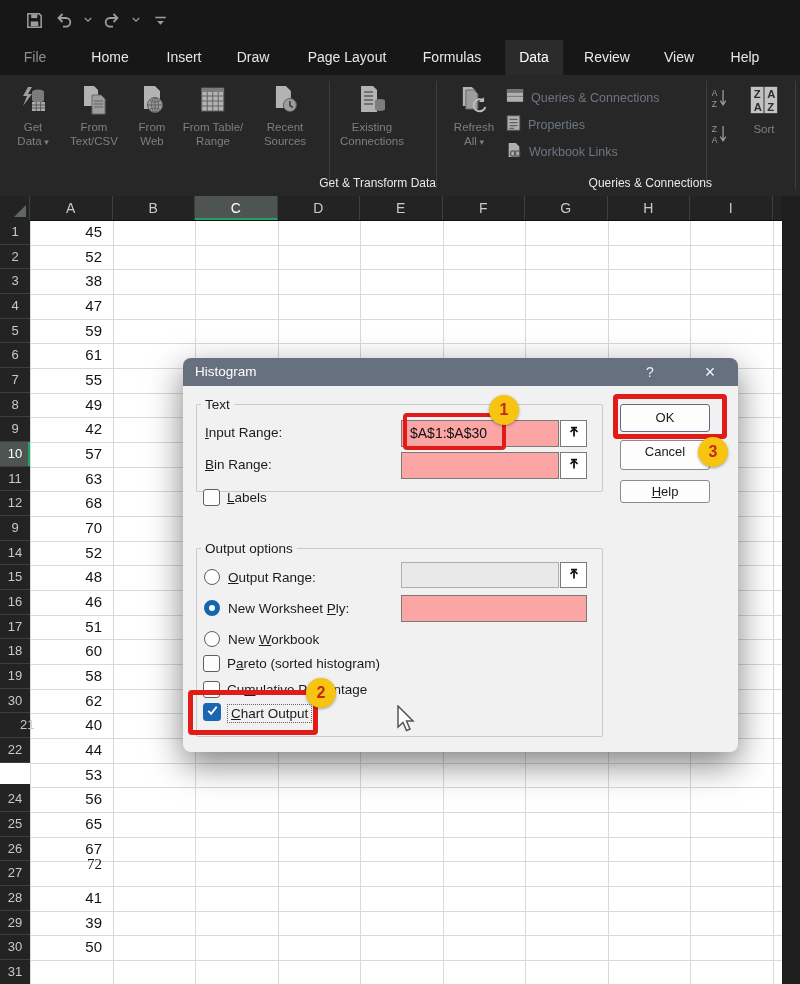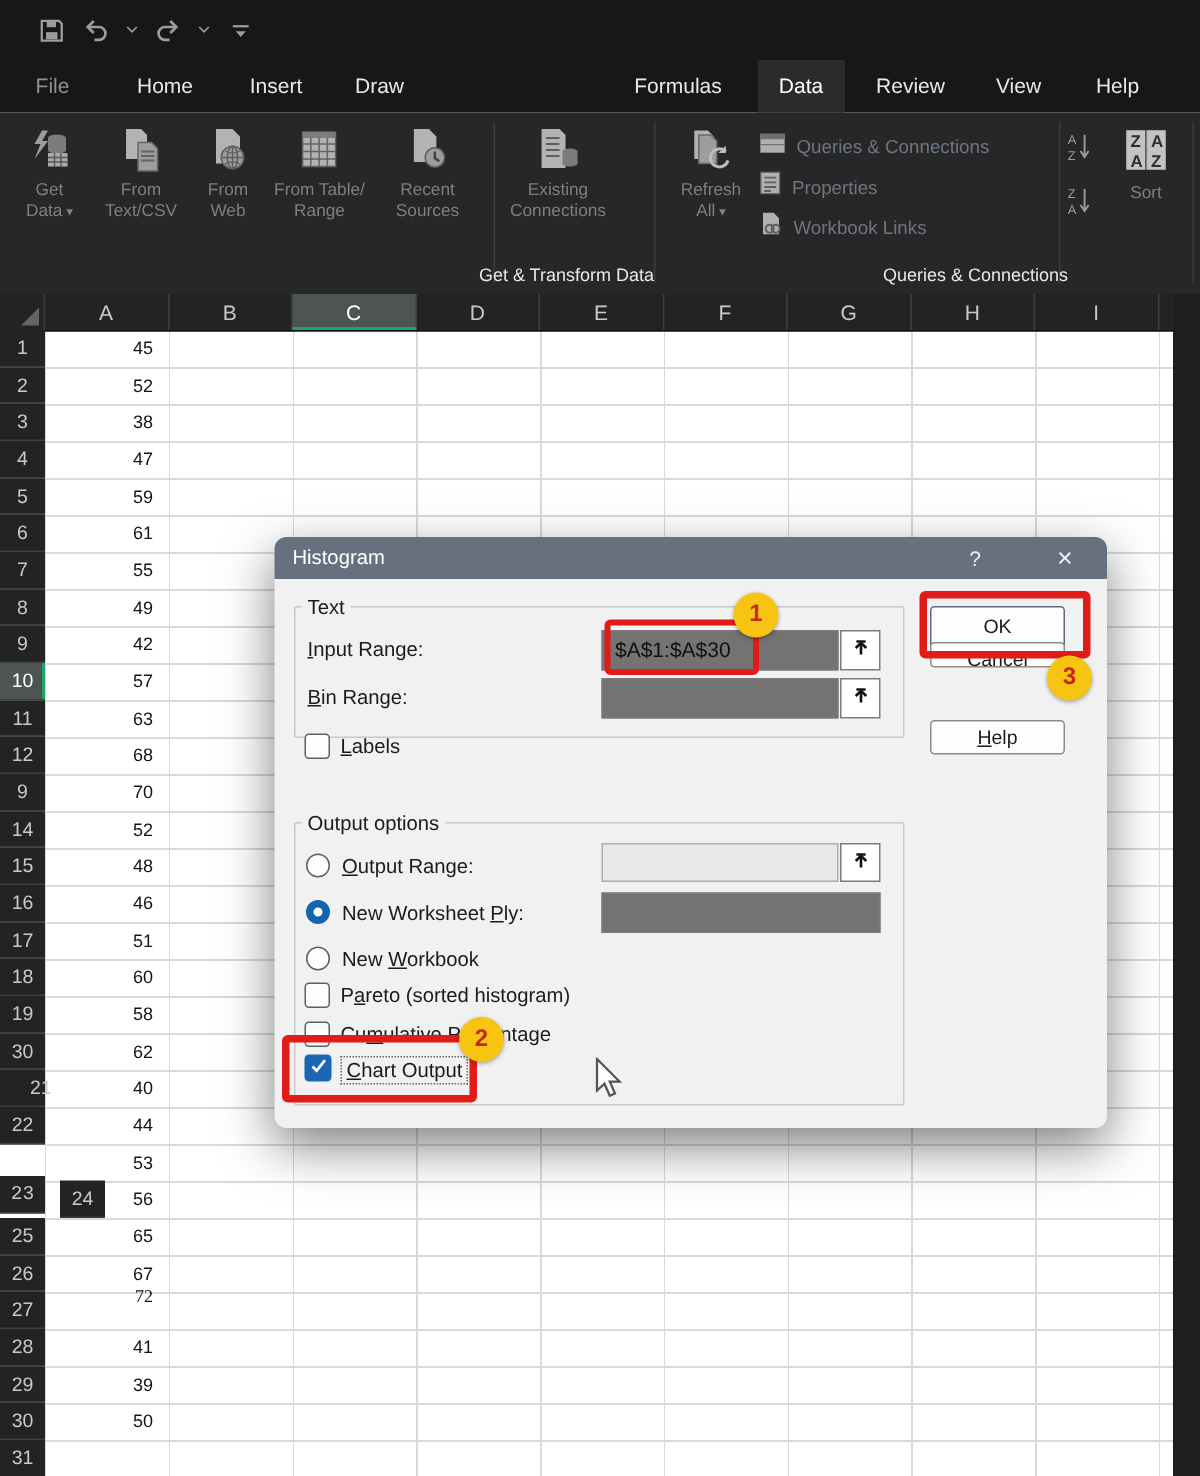--- a/index.html
+++ b/index.html
@@ -39,34 +39,34 @@
                       repeating-linear-gradient(to bottom,#d9d9d9 0 1px,transparent 1px 24.67px)}
   .colheadbar{position:absolute;left:0;top:196px;width:782px;height:24px;background:#232323;border-bottom:1px solid #111}
   .colh{position:absolute;top:196px;height:24px;line-height:24px;text-align:center;color:#c9c9c9;
         font-size:14px;box-sizing:border-box;border-right:1px solid #3e3e3e}
   .colh.sel{background:#4d5452;color:#fff;border-bottom:2px solid #1ea566}
   .rowh{position:absolute;left:0;width:30px;text-align:center;color:#c9c9c9;font-size:13px;
         background:#232323;box-sizing:border-box;border-bottom:1px solid #3e3e3e}
   .rowh.sel{background:#4d5452;color:#fff;box-shadow:inset -2px 0 0 #1ea566}
   .corner{position:absolute;left:0;top:196px;width:30px;height:24px;background:#232323;box-sizing:border-box;border-right:1px solid #3e3e3e}
   .corner:after{content:"";position:absolute;right:3px;bottom:3px;border-style:solid;border-width:0 0 12px 12px;border-color:transparent transparent #5f6664 transparent}
-  .cellv{position:absolute;left:32px;width:70px;text-align:right;font-size:12px;color:#141414}
+  .cellv{position:absolute;left:32px;width:70px;text-align:right;font-size:15px;color:#141414}
   .rstrip{position:absolute;left:782px;top:196px;width:18px;height:788px;background:#1e1e1e}
 
   
   .dialog{position:absolute;left:183px;top:358px;width:555px;height:394px;background:#f1f1f1;
           border-radius:8px;box-shadow:0 12px 34px rgba(0,0,0,.5);z-index:10;color:#1b1b1b;font-size:13.5px}
   .dlg-title{position:absolute;left:0;top:0;right:0;height:28px;background:#66707f;border-radius:8px 8px 0 0}
   .dlg-title .ttl{position:absolute;left:12px;top:0;line-height:28px;color:#fff;font-size:13.5px}
   .dlg-help{position:absolute;right:74px;top:0;width:28px;text-align:center;line-height:28px;color:#e9edf2;font-size:14px}
   .dlg-close{position:absolute;right:14px;top:0;width:28px;text-align:center;line-height:28px;color:#f2f5f8;font-size:18px}
   .groupbox{position:absolute;border:1px solid #c9c9c9;border-radius:2px}
   .grplabel{position:absolute;background:#f1f1f1;padding:0 4px}
   .flbl{position:absolute;white-space:nowrap}
-  .fld{position:absolute;background:#737373;border:1px solid #7a7a7a;height:27px;box-sizing:border-box;
+  .fld{position:absolute;background:#fca5a5;border:1px solid #7a7a7a;height:27px;box-sizing:border-box;
        font-size:14px;padding:0 8px;line-height:25px;color:#111}
   .fld.disabled{background:#e9e9e9;border-color:#aeaeae}
   .pick{position:absolute;width:27px;height:27px;background:#fff;border:1px solid #7a7a7a;box-sizing:border-box;
         display:flex;align-items:center;justify-content:center}
   .cb{position:absolute;width:17px;height:17px;background:#fdfdfd;border:1px solid #5f5f5f;border-radius:3px;
       box-sizing:border-box;display:flex;align-items:center;justify-content:center}
   .cb.checked{background:#1b66b3;border-color:#1b66b3}
   .radio{position:absolute;width:16px;height:16px;border:1px solid #5f5f5f;border-radius:50%;background:#fdfdfd;box-sizing:border-box}
   .radio.sel{border:5px solid #1465ad;background:#fff}
   .btn{position:absolute;left:437px;width:90px;background:#fdfdfd;border:1px solid #8b8b8b;border-radius:3px;
@@ -119,20 +119,21 @@
           <rect x="3" y="5" width="14" height="2" fill="#9d9d9d"></rect>
           <path d="M5.5 10.5l4.5 5 4.5-5z" fill="#9d9d9d"></path>
         </svg>
       </span>
   </div>
   <div class="tabs" id="tabs">
       <div class="tab muted" style="left: 35px;">File</div>
       <div class="tab" style="left: 110px;">Home</div>
       <div class="tab" style="left: 184px;">Insert</div>
       <div class="tab" style="left: 253px;">Draw</div>
+      <div class="tab" style="left: 347px;">Page Layout</div>
       <div class="tab" style="left: 452px;">Formulas</div>
       <div class="tab active" style="left: 534px;">Data</div>
       <div class="tab" style="left: 607px;">Review</div>
       <div class="tab" style="left: 679px;">View</div>
       <div class="tab" style="left: 745px;">Help</div>
     </div>
 </div>
 
 <div class="ribbon">
   <div id="g1-buttons">
@@ -303,21 +304,21 @@
     <div class="rowh" style="top: 540.71px; height: 24.67px; line-height: 24.67px;">14</div>
     <div class="rowh" style="top: 565.38px; height: 24.67px; line-height: 24.67px;">15</div>
     <div class="rowh" style="top: 590.05px; height: 24.67px; line-height: 24.67px;">16</div>
     <div class="rowh" style="top: 614.72px; height: 24.67px; line-height: 24.67px;">17</div>
     <div class="rowh" style="top: 639.39px; height: 24.67px; line-height: 24.67px;">18</div>
     <div class="rowh" style="top: 664.06px; height: 24.67px; line-height: 24.67px;">19</div>
     <div class="rowh" style="top: 688.73px; height: 24.67px; line-height: 24.67px;">30</div>
     <div class="rowh" style="top: 713.4px; height: 24.67px; line-height: 24.67px; padding-left: 20px;">21</div>
     <div class="rowh" style="top: 738.07px; height: 24.67px; line-height: 24.67px;">22</div>
     <div class="rowh" style="top: 784px; height: 24.67px; line-height: 24.67px; font-family: Liberation Mono, monospace;">23</div>
-    <div class="rowh" style="top: 787.41px; height: 24.67px; line-height: 24.67px; margin-left: 40px;">24</div>
+    <div class="rowh" style="top: 787.41px; height: 24.67px; line-height: 24.67px;">24</div>
     <div class="rowh" style="top: 812.08px; height: 24.67px; line-height: 24.67px;">25</div>
     <div class="rowh" style="top: 836.75px; height: 24.67px; line-height: 24.67px;">26</div>
     <div class="rowh" style="top: 861.42px; height: 24.67px; line-height: 24.67px;">27</div>
     <div class="rowh" style="top: 886.09px; height: 24.67px; line-height: 24.67px;">28</div>
     <div class="rowh" style="top: 910.76px; height: 24.67px; line-height: 24.67px;">29</div>
     <div class="rowh" style="top: 935.43px; height: 24.67px; line-height: 24.67px;">30</div>
     <div class="rowh" style="top: 960.1px; height: 24.67px; line-height: 24.67px;">31</div>
   </div>
 <div id="cells">
     <div class="cellv" style="top: 220px; height: 24.67px; line-height: 24.67px;">45</div>
@@ -414,21 +415,21 @@
   <div class="flbl" style="left:44px;top:324px">Cu<u>m</u>ulative Percentage</div>
 
   <div class="cb checked" style="left:20px;top:345px;width:18px;height:18px">
       <span><svg width="13" height="13" viewBox="0 0 14 14">
           <path d="M2.5 7.5l3 3 6-7.5" fill="none" stroke="#fff" stroke-width="2"></path>
         </svg></span>
     </div>
   <div class="flbl focusdot" style="left:44px;top:346px"><u>C</u>hart Output</div>
 
   <div class="btn default" style="top:46px;height:28px;line-height:25px">OK</div>
-  <div class="btn" style="top:70px;height:17px;line-height:21px">Cancel</div>
+  <div class="btn" style="top:82px;height:30px;line-height:21px">Cancel</div>
   <div class="btn" style="top:122px;height:23px;line-height:21px"><u>H</u>elp</div>
 </div>
 
 <div class="redbox" style="left:403px;top:413px;width:103px;height:37px;border-width:4px"></div>
 <div class="redbox" style="left:188px;top:690px;width:130px;height:45px"></div>
 <div class="redbox" style="left:613px;top:394px;width:114px;height:45px"></div>
 <div class="badge" style="left:489px;top:395px">1</div>
 <div class="badge" style="left:306px;top:678px">2</div>
 <div class="badge" style="left:698px;top:437px">3</div>
 

